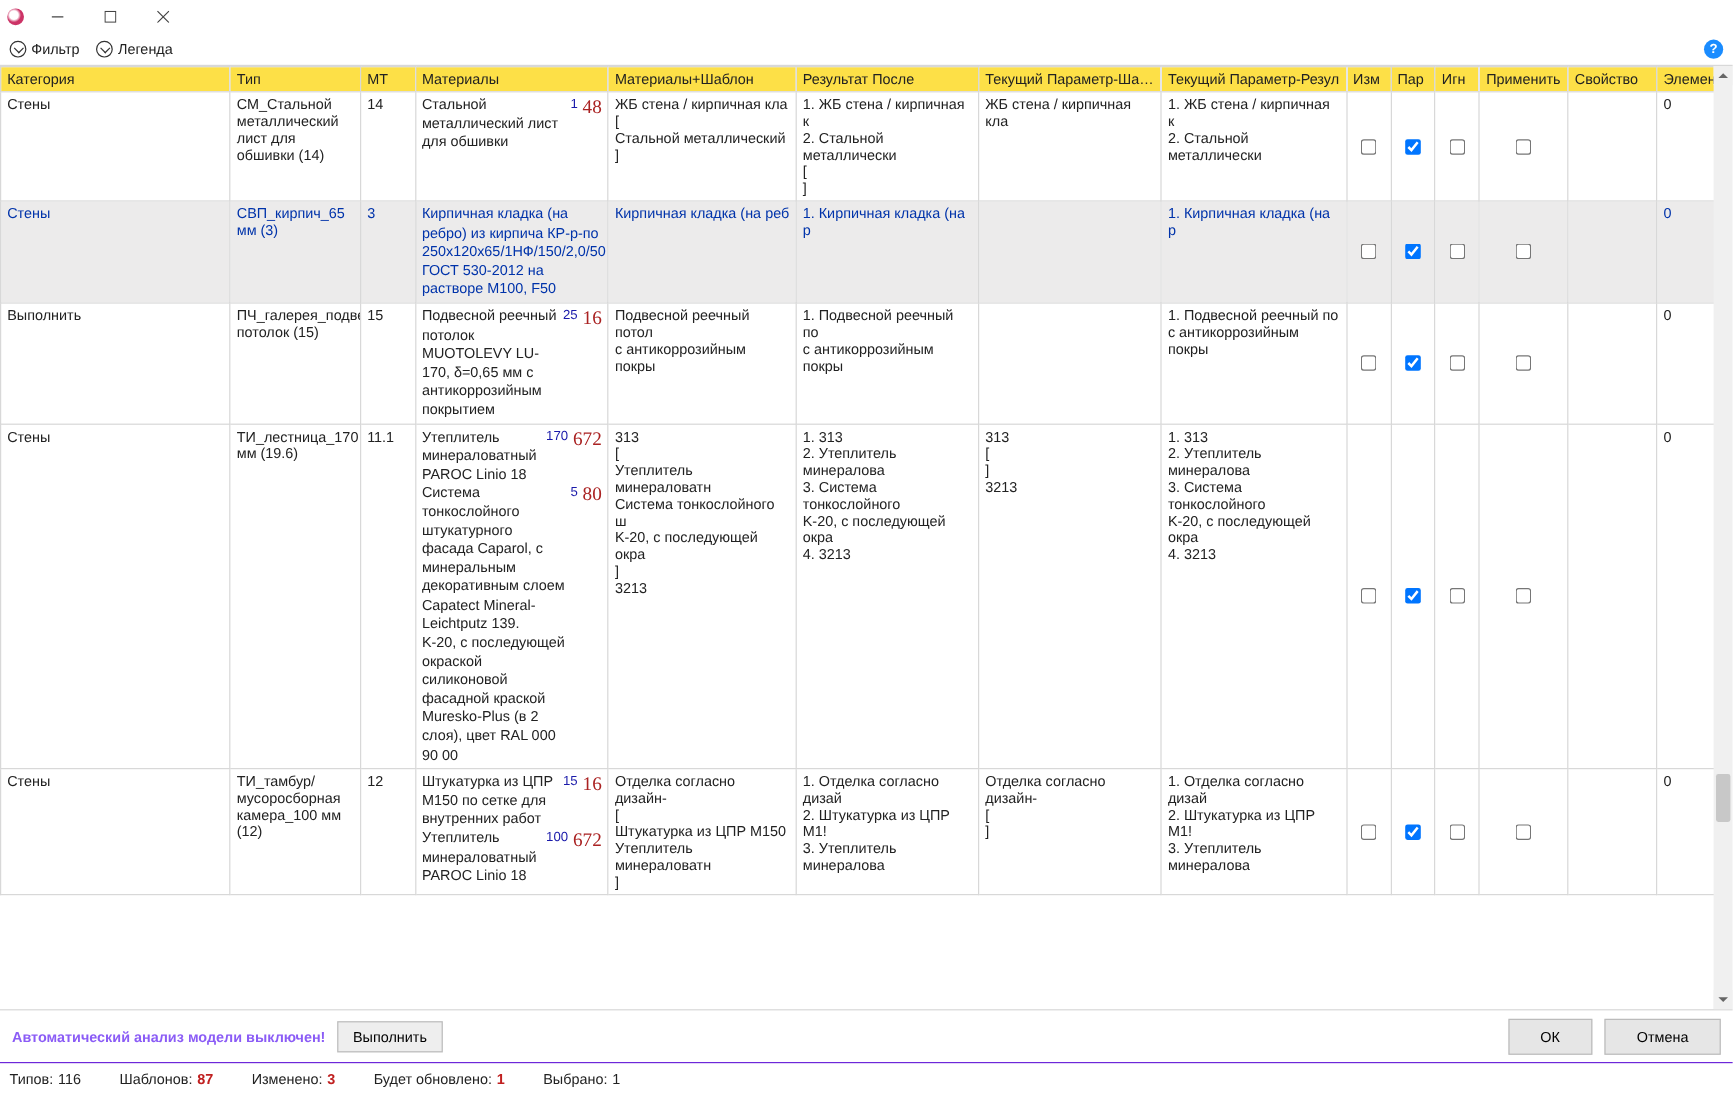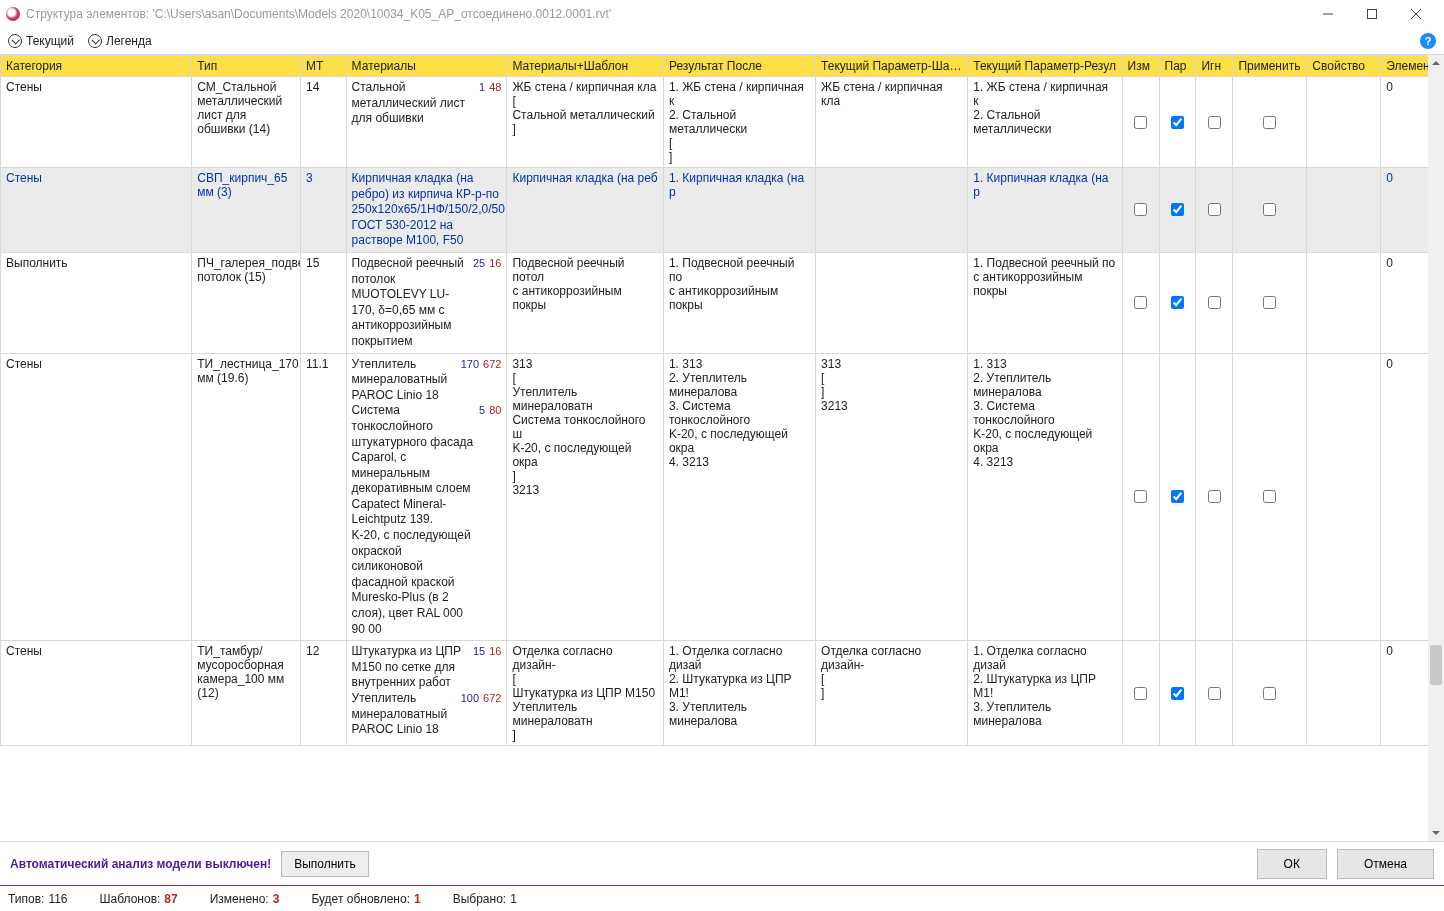--- a/index.html
+++ b/index.html
@@ -19,68 +19,67 @@
 table { border-collapse: collapse; width: 1440px; table-layout: fixed; }
 th, td { border: 1px solid #d8d8d8; padding: 3px 5px; text-align: left; vertical-align: top; font-size: 12px; overflow: hidden; }
 th { background: #fde047; font-weight: normal; cursor: pointer; white-space: nowrap; text-overflow: ellipsis; }
 td { background: #fff; }
 tr.selected td { background: #ecebeb; color: #0033aa; }
 .link { color: #0033aa; }
 .mat-cell { line-height: 1.3; margin-left: 11px; }
 .mat-line { display: flex; align-items: flex-start; gap: 4px; }
 .mat-line .txt { flex: 1; }
 .mat-line .n1 { color: #1a1aaa; font-size: 11px; }
-.mat-line .n2 { color: #aa2222; font-size: 11px; }
+.mat-line .n2 { color: #aa2222; font-size: 16px; font-family: Liberation Serif, serif; }
 .cb { width: 13px; height: 13px; margin: 0 auto; display: block; }
 td.center { text-align: center; vertical-align: middle; }
 .scrollgutter { position: absolute; right: 0; top: 0; bottom: 0; width: 16px; background: #f0f0f0; }
 .scrollthumb { position: absolute; right: 2px; top: 590px; width: 12px; height: 40px; background: #c8c8c8; border-radius: 2px; }
 .scrollarrow { position: absolute; right: 0; width: 16px; height: 16px; background: #f0f0f0; display:flex;align-items:center;justify-content:center; }
 .scrollarrow.top { top: 0; }
 .scrollarrow.bot { bottom: 0; }
 .scrollarrow::after { content:""; width:0;height:0;border-left:4px solid transparent;border-right:4px solid transparent; }
 .scrollarrow.top::after { border-bottom:4px solid #666; }
 .scrollarrow.bot::after { border-top:4px solid #666; }
 .footer1 { display: flex; align-items: center; height: 44px; padding: 0 10px; border-top: 1px solid #d8d8d8; gap: 10px; }
-.footer1 .warn { color: #4c1d95; font-weight: bold; }
+.footer1 .warn { color: #8b5cf6; font-weight: bold; }
 .footer1 .btn { border: 1px solid #bbb; background: #eee; padding: 5px 12px; cursor: pointer; font-size: 12px; }
 .footer1 .spacer { flex: 1; }
 .footer1 .btn-main { border: 1px solid #bbb; background: #e6e6e6; padding: 7px 26px; cursor: pointer; font-size: 12px; }
 .statusbar { display: flex; align-items: center; height: 26px; padding: 0 8px; gap: 32px; border-top: 1px solid #6d28d9; font-size: 12px; }
 .statusbar .st-item { display: flex; gap: 4px; }
 .statusbar .red { color: #c02020; font-weight: bold; }
 </style>
 </head>
 <body>
 
 <div class="window">
   <div class="titlebar">
     <div class="icon"></div>
-    <div class="title">Структура элементов:  'C:\Users\asan\Documents\Models 2020\10034_K05_АР_отсоединено.0012.0001.rvt'</div>
     <div class="winbtn">
         <svg viewBox="0 0 10 10">
           <path d="M0 5h10" stroke="#444" stroke-width="1"></path>
         </svg>
       </div>
     <div class="winbtn">
         <svg viewBox="0 0 10 10">
           <rect x="0.5" y="0.5" width="9" height="9" fill="none" stroke="#444"></rect>
         </svg>
       </div>
     <div class="winbtn">
         <svg viewBox="0 0 10 10">
           <path d="M0 0l10 10M10 0L0 10" stroke="#444"></path>
         </svg>
       </div>
   </div>
 
   <div class="toolbar">
     <div class="tb-item">
       <span class="chev"></span>
-      <span>Текущий</span>
+      <span>Фильтр</span>
     </div>
     <div class="tb-item">
       <span class="chev"></span>
       <span>Легенда</span>
     </div>
     <div class="help">?</div>
   </div>
 
   <div class="table-wrap">
     <table>

